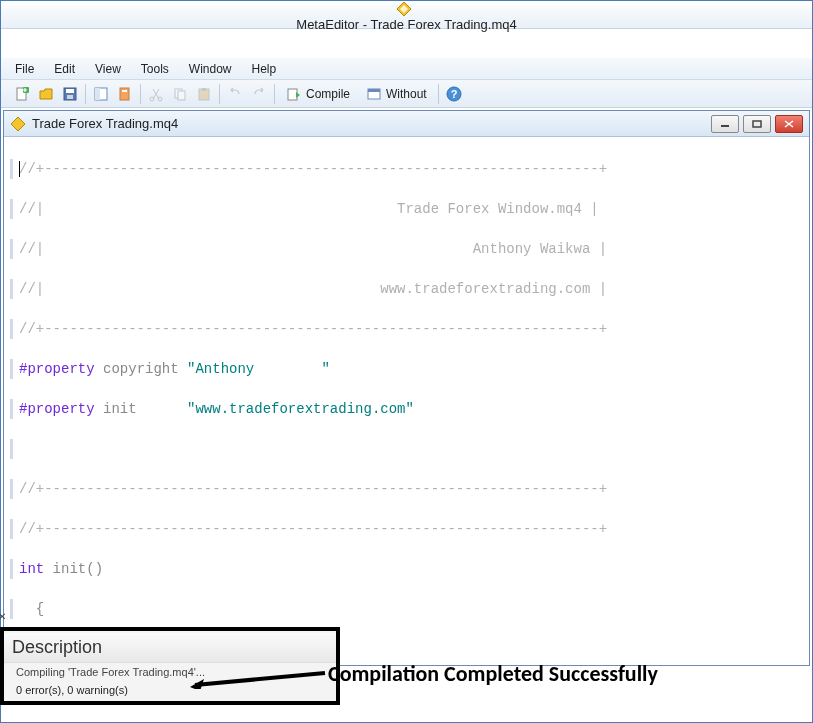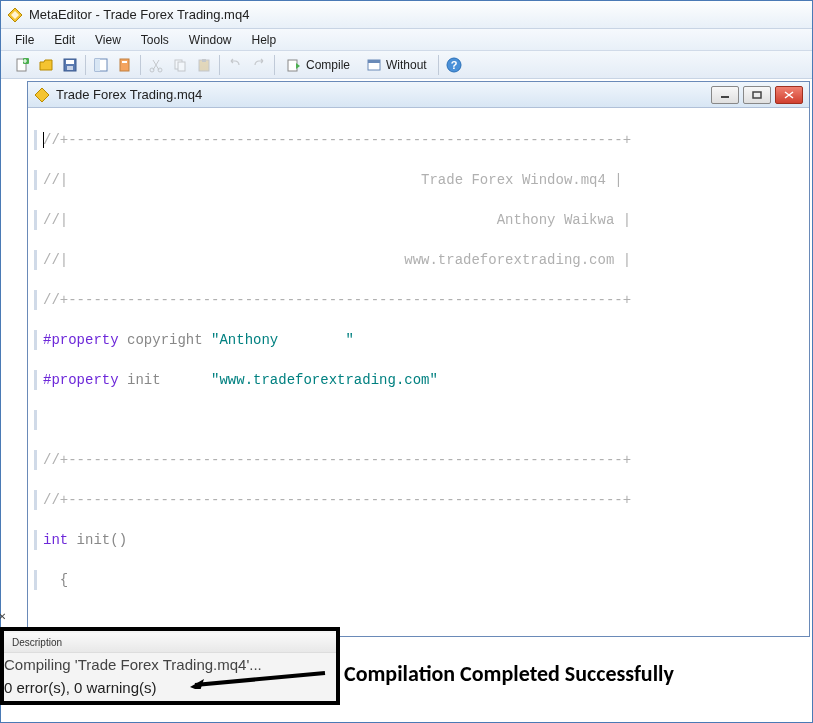--- a/index.html
+++ b/index.html
@@ -1,37 +1,37 @@
 <!DOCTYPE html>
 <html><head>
 <meta charset="utf-8">
 <style>
 * { box-sizing: border-box; margin: 0; padding: 0; }
 body { font-family: "Segoe UI", Tahoma, sans-serif; font-size: 12px; background: #fff; width: 813px; height: 723px; overflow: hidden; position: relative; }
 
 
 .outer-window { border: 1px solid #4a7ab5; background: #fff; height: 723px; }
-.titlebar { background: linear-gradient(#fdfefe, #e8f0f8); height: 28px; display: flex; align-items: center; padding: 0 6px; border-bottom: 1px solid #c8d4e4; }
+.titlebar { background: linear-gradient(#fdfefe, #e8f0f8); height: 28px; display: flex; align-items: center; padding: 0 6px; border-bottom: 1px solid #c8d4e4; flex-direction: column; }
 .titlebar .app-icon { width: 16px; height: 16px; margin-right: 6px; }
 .titlebar .title-text { font-size: 13px; color: #222; }
 
 
-.menubar { background: linear-gradient(#f6f9fd, #e8f0f8); height: 22px; display: flex; align-items: center; padding: 0 4px; border-bottom: 1px solid #d0dae8; }
+.menubar { background: linear-gradient(#f6f9fd, #e8f0f8); height: 22px; display: flex; align-items: center; padding: 0 4px; border-bottom: 1px solid #d0dae8; margin-top: 29px; }
 .menubar .menu-item { padding: 2px 10px; color: #222; cursor: default; }
 
 
 .toolbar { background: linear-gradient(#f4f8fc, #e4ecf6); height: 28px; display: flex; align-items: center; padding: 0 10px; border-bottom: 1px solid #c8d4e4; gap: 2px; }
 .tb-btn { width: 22px; height: 22px; display: flex; align-items: center; justify-content: center; border: 1px solid transparent; border-radius: 2px; cursor: pointer; }
 .tb-btn.disabled { opacity: 0.4; cursor: default; }
 .tb-sep { width: 1px; height: 20px; background: #c0cad8; margin: 0 2px; }
 .tb-btn-label { display: flex; align-items: center; height: 22px; padding: 0 6px; gap: 4px; border: 1px solid transparent; border-radius: 2px; cursor: pointer; }
 .tb-btn-label span { color: #222; }
 
 
-.mdi-area { position: relative; background: #fff; height: 560px; padding: 2px; margin-left: 24px; }
+.mdi-area { position: relative; background: #fff; height: 560px; padding: 2px; }
 .child-window { position: absolute; left: 2px; top: 2px; right: 2px; bottom: 2px; border: 1px solid #6a8ab8; }
 .child-titlebar { background: linear-gradient(#f0f6fc, #d8e6f4); height: 26px; display: flex; align-items: center; padding: 0 6px; border-bottom: 1px solid #b0c0d8; }
 .child-titlebar .file-icon { width: 16px; height: 16px; margin-right: 6px; }
 .child-titlebar .child-title { font-size: 13px; color: #222; flex: 1; }
 .win-btns { display: flex; gap: 4px; }
 .win-btn { width: 28px; height: 18px; border: 1px solid #888; border-radius: 2px; display: flex; align-items: center; justify-content: center; font-size: 10px; cursor: pointer; background: linear-gradient(#f8f8f8,#e0e0e0); }
 .win-btn.close { background: linear-gradient(#f08070,#d04030); color: #fff; border-color: #a03020; font-weight: bold; }
 
 
 .editor { background: #fff; height: calc(100% - 26px); overflow: hidden; position: relative; }
@@ -40,26 +40,26 @@
 .code .line.cursor-line { position: relative; }
 .code .line.cursor-line::before { content:""; position:absolute; left:6px; top:2px; width:1px; height:16px; background:#000; }
 .kw { color: #6d28d9; }
 .str { color: #008080; }
 .cmt { color: #b0b0b0; }
 
 
 .bottom-area { position: absolute; left: 0; bottom: 18px; width: 340px; }
 .bottom-panel { border: 4px solid #000; background: #f4f4f4; padding: 2px 0; }
 .bottom-close { position: absolute; left: -2px; top: -16px; width: 14px; height: 14px; font-size: 10px; cursor: pointer; color: #444; }
-.bottom-header { background: linear-gradient(#fafafa,#e8e8e8); padding: 4px 8px; font-size: 10px; color: #333; border-bottom: 1px solid #ddd; }
-.bottom-row { padding: 3px 0; font-size: 15px; color: #444; }
+.bottom-header { background: linear-gradient(#fafafa,#e8e8e8); padding: 4px 8px; font-size: 18px; color: #333; border-bottom: 1px solid #ddd; }
+.bottom-row { padding: 3px 12px; font-size: 11px; color: #444; }
 .bottom-row.bold { font-weight: normal; color: #222; }
 
 
-.annotation { position: absolute; left: 344px; bottom: 36px; font-family: Calibri, sans-serif; font-size: 22px; font-weight: bold; color: #000; line-height: 26px; }
+.annotation { position: absolute; left: 328px; bottom: 36px; font-family: Calibri, sans-serif; font-size: 22px; font-weight: bold; color: #000; line-height: 26px; }
 .annotation-arrow { position: absolute; left: 190px; bottom: 34px; }
 
 svg { display: block; }
 </style>
 </head>
 <body>
 
 <div class="outer-window">
 
   <div class="titlebar">

